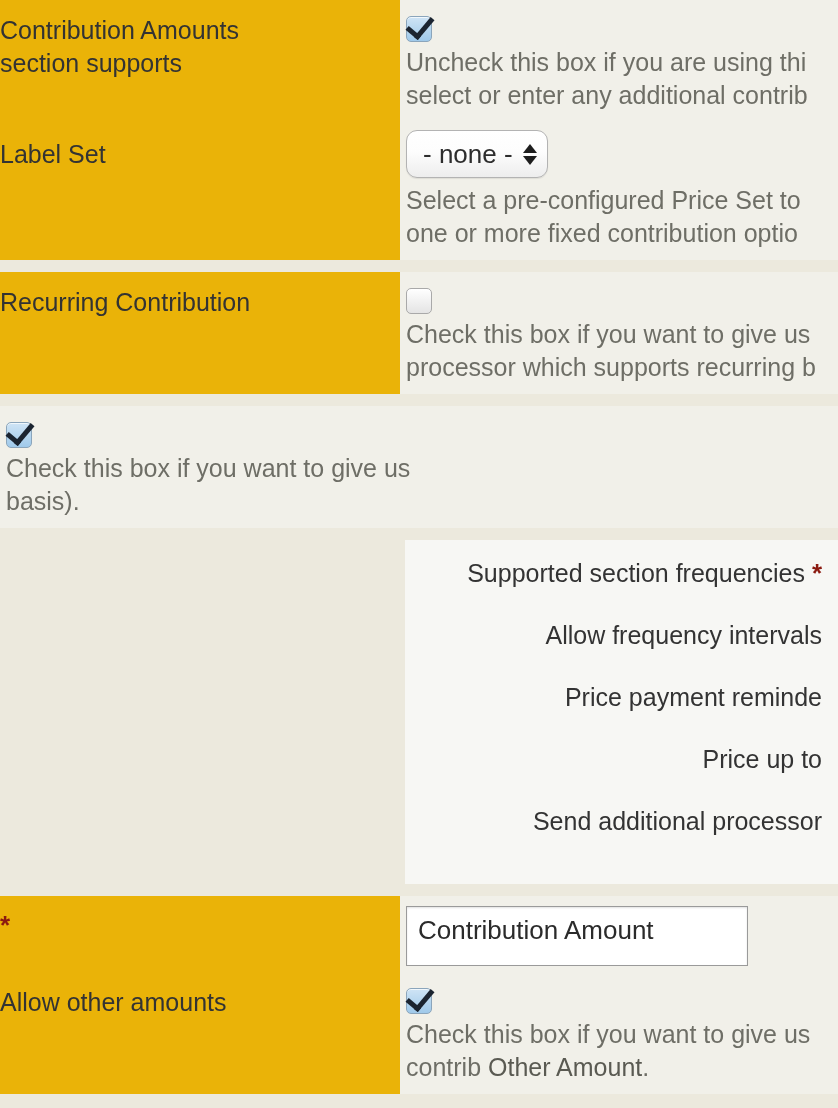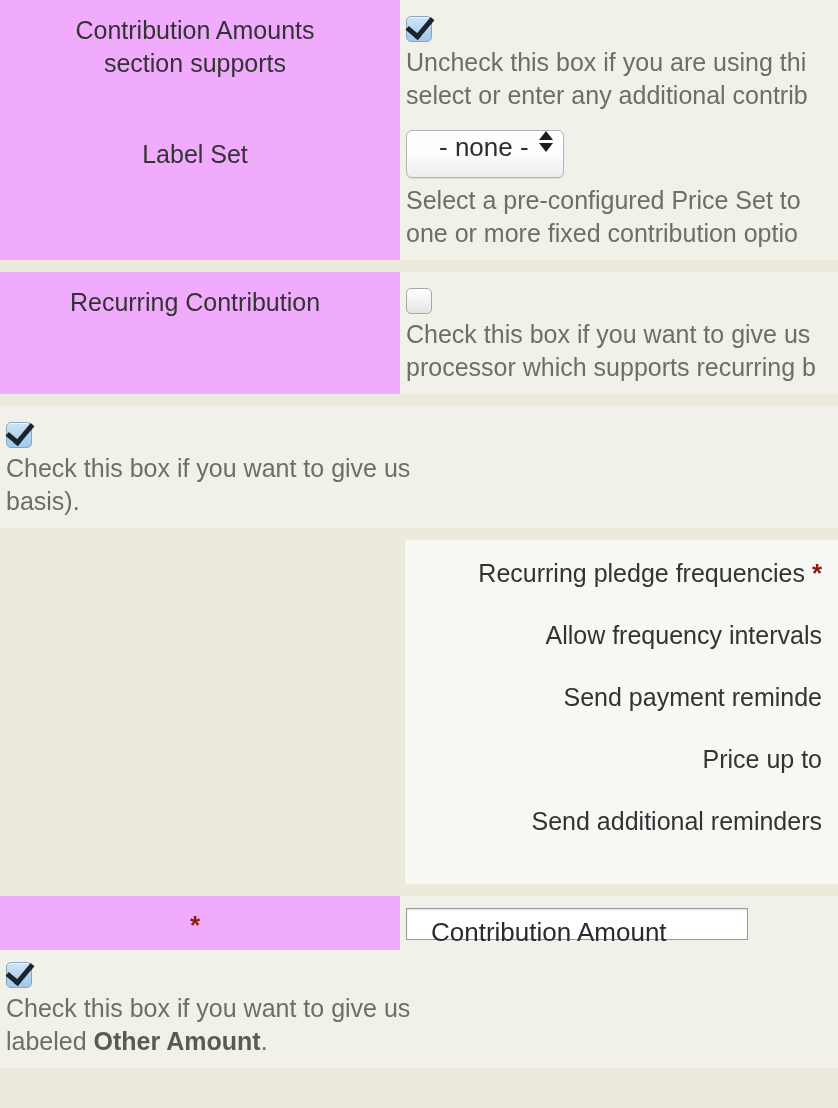--- a/index.html
+++ b/index.html
@@ -27,22 +27,22 @@
   .gap {
     height: 12px;
     background: #ece9dd;
     width: 1300px;
   }
 
   .label-cell {
     width: 400px;
     min-width: 400px;
     box-sizing: border-box;
-    background: #f0abfc;
-    text-align: center;
+    background: #eab308;
+    text-align: left;
     padding: 14px 10px 10px 0;
     font-size: 25px;
     line-height: 33px;
     color: #333333;
     font-weight: normal;
   }
 
   .content-cell {
     flex: 1;
     box-sizing: border-box;
@@ -52,21 +52,21 @@
     line-height: 33px;
   }
 
   .desc {
     color: #6e6e66;
     font-size: 25px;
     line-height: 33px;
     margin-top: 4px;
     white-space: nowrap;
   }
-  .desc b { color: #5a5a52; font-weight: bold; }
+  .desc b { color: #5a5a52; font-weight: normal; }
 
   .req {
     color: #8b1a10;
     font-weight: bold;
     font-size: 26px;
     line-height: 1;
   }
 
   
   .cb {
@@ -93,27 +93,27 @@
     width: 11px;
     height: 21px;
     border: solid #1b2430;
     border-width: 0 5px 5px 0;
     transform: rotate(40deg);
   }
 
   
   .select {
     display: inline-flex;
-    align-items: flex-start;
+    align-items: center;
     gap: 10px;
     box-sizing: border-box;
     height: 48px;
-    padding: 0 10px 0 32px;
+    padding: 0 10px 0 16px;
     border: 1px solid #b3b3b3;
-    border-radius: 6px;
+    border-radius: 11px;
     background: linear-gradient(#ffffff 0%, #fdfdfd 45%, #ededed 100%);
     font-size: 26px;
     color: #2d2d2d;
     box-shadow: 0 1px 1px rgba(0,0,0,.08);
   }
   .select .arrows {
     display: inline-flex;
     flex-direction: column;
     justify-content: center;
     gap: 3px;
@@ -124,24 +124,24 @@
     width: 0; height: 0;
     border-left: 7px solid transparent;
     border-right: 7px solid transparent;
   }
   .select .arrows i.up   { border-bottom: 9px solid #1d1d1d; }
   .select .arrows i.down { border-top: 9px solid #1d1d1d; }
 
   
   .text-input {
     box-sizing: border-box;
-    height: 32px;
+    height: 60px;
     border: 1px solid #9a9a9a;
     background: #ffffff;
-    padding: 0 24px;
+    padding: 0 11px;
     font-size: 26px;
     line-height: 46px;
     color: #2b2b2b;
     display: inline-block;
     vertical-align: middle;
     box-shadow: 0 1px 2px rgba(0,0,0,.12) inset;
   }
   .text-input.label-field { width: 342px; }
 
   
@@ -247,71 +247,74 @@
 </div>
 
 <div class="gap"></div>
 
 <div class="sub-block">
   <div class="sub-left"></div>
   <div class="sub-right">
 
     <div class="sub-row">
       <div class="sub-label">
-        <span>Recurring pledge frequencies</span>
+        <span>Supported section frequencies</span>
         <span class="req">*</span>
       </div>
       <div class="sub-field"></div>
     </div>
 
     <div class="sub-row">
       <div class="sub-label">
         <span>Allow frequency intervals</span>
       </div>
       <div class="sub-field"></div>
     </div>
 
     <div class="sub-row">
       <div class="sub-label">
-        <span>Send payment reminde</span>
+        <span>Price payment reminde</span>
       </div>
       <div class="sub-field"></div>
     </div>
 
     <div class="sub-row">
       <div class="sub-label">
         <span>Price up to</span>
       </div>
       <div class="sub-field"></div>
     </div>
 
     <div class="sub-row">
       <div class="sub-label">
-        <span>Send additional reminders</span>
+        <span>Send additional processor</span>
       </div>
       <div class="sub-field"></div>
     </div>
 
   </div>
 </div>
 
 <div class="gap"></div>
 
 <div class="row">
   <div class="label-cell">
     <div class="req" style="margin-top:2px">*</div>
   </div>
   <div class="content-cell" style="padding-top:10px">
     <span class="text-input label-field">Contribution Amount</span>
   </div>
 </div>
 
 <div class="row">
+  <div class="label-cell" style="padding-top:10px">
+    <div>Allow other amounts</div>
+  </div>
   <div class="content-cell" style="padding-top:10px">
     <div class="cb-wrap">
       <span class="cb checked"></span>
     </div>
     <div class="desc">Check this box if you want to give us</div>
-    <div class="desc" style="margin-top:0"><span>labeled </span><b>Other Amount</b><span>.</span></div>
+    <div class="desc" style="margin-top:0"><span>contrib </span><b>Other Amount</b><span>.</span></div>
   </div>
 </div>
 
 <div class="gap" style="height:10px"></div>
 
 </body></html>

